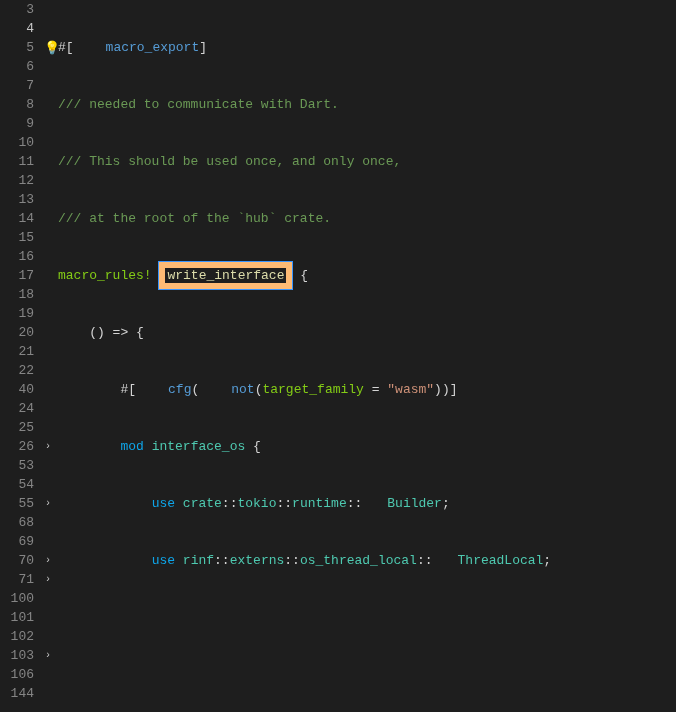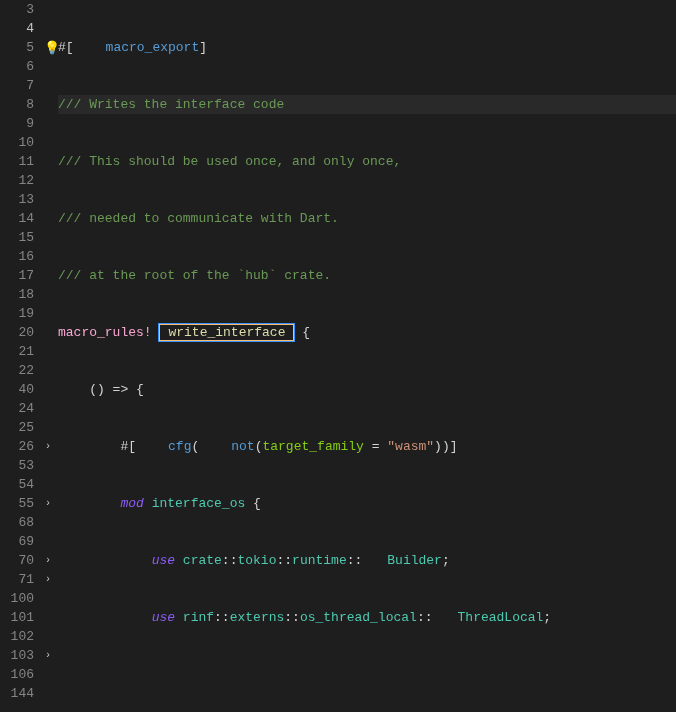--- a/index.html
+++ b/index.html
@@ -54,30 +54,30 @@
     left: -14px;
     top: 1px;
     width: 14px;
     height: 14px;
     color: #ffcc00;
     font-size: 13px;
   }
   
   .c-attr { color: #569cd6; margin-left: 32px; }
   .c-comment { color: #6a9955; }
-  .c-macro { color: #f9a8d4; text-align: right; }
+  .c-macro { color: #84cc16; text-align: right; }
   .c-macroname { color: #dcdcaa; }
   .c-brace { color: #d4d4d4; }
-  .c-kw { color: #8b5cf6; font-style: italic; }
+  .c-kw { color: #0ea5e9; }
   .c-mod { color: #4ec9b0; }
   .c-ident { color: #84cc16; }
   .c-type { color: #4ec9b0; margin-left: 25px; }
   .c-str { color: #ce9178; }
   .c-punct { color: #d4d4d4; }
-  .boxed-combo { border: 1px solid #fdba74; outline: 1px solid #3794ff; outline-offset: 0; padding: 0 8px; }
+  .boxed-combo { border: 6px solid #fdba74; outline: 1px solid #3794ff; outline-offset: 0; padding: 0 2px; }
 </style>
 </head>
 <body>
 
 <div class="editor">
   <div class="gutter">
     <div class="ln">3</div>
     <div class="ln active">4</div>
     <div class="ln">5</div>
     <div class="ln">6</div>
@@ -119,23 +119,22 @@
   <div class="fold-col">
     <div class="fold-marker" style="top:437px">›</div>
     <div class="fold-marker" style="top:494px">›</div>
     <div class="fold-marker" style="top:551px">›</div>
     <div class="fold-marker" style="top:570px">›</div>
     <div class="fold-marker" style="top:646px">›</div>
   </div>
 
   <div class="code">
     <div class="line"><span class="bulb">💡</span><span class="c-punct">#[</span><span class="c-attr">macro_export</span><span class="c-punct">]</span></div>
-    <div class="line cursor-line"><span class="c-comment">/// Writes the interface code</span></div>
+    <div class="line"><span class="c-comment">/// needed to communicate with Dart.</span></div>
     <div class="line"><span class="c-comment">/// This should be used once, and only once,</span></div>
-    <div class="line"><span class="c-comment">/// needed to communicate with Dart.</span></div>
     <div class="line"><span class="c-comment">/// at the root of the `hub` crate.</span></div>
     <div class="line"><span class="c-macro">macro_rules!</span> <span class="c-macroname boxed-combo">write_interface</span> <span class="c-brace">{</span></div>
     <div class="line"><span>    </span><span class="c-punct">() =&gt; {</span></div>
     <div class="line"><span>        </span><span class="c-punct">#[</span><span class="c-attr">cfg</span><span class="c-punct">(</span><span class="c-attr">not</span><span class="c-punct">(</span><span class="c-ident">target_family</span><span class="c-punct"> = </span><span class="c-str">"wasm"</span><span class="c-punct">))]</span></div>
     <div class="line"><span>        </span><span class="c-kw">mod</span> <span class="c-mod">interface_os</span><span class="c-brace"> {</span></div>
     <div class="line"><span>            </span><span class="c-kw">use </span><span class="c-mod">crate</span><span class="c-punct">::</span><span class="c-mod">tokio</span><span class="c-punct">::</span><span class="c-mod">runtime</span><span class="c-punct">::</span><span class="c-type">Builder</span><span class="c-punct">;</span></div>
     <div class="line"><span>            </span><span class="c-kw">use </span><span class="c-mod">rinf</span><span class="c-punct">::</span><span class="c-mod">externs</span><span class="c-punct">::</span><span class="c-mod">os_thread_local</span><span class="c-punct">::</span><span class="c-type">ThreadLocal</span><span class="c-punct">;</span></div>
     
     
     

